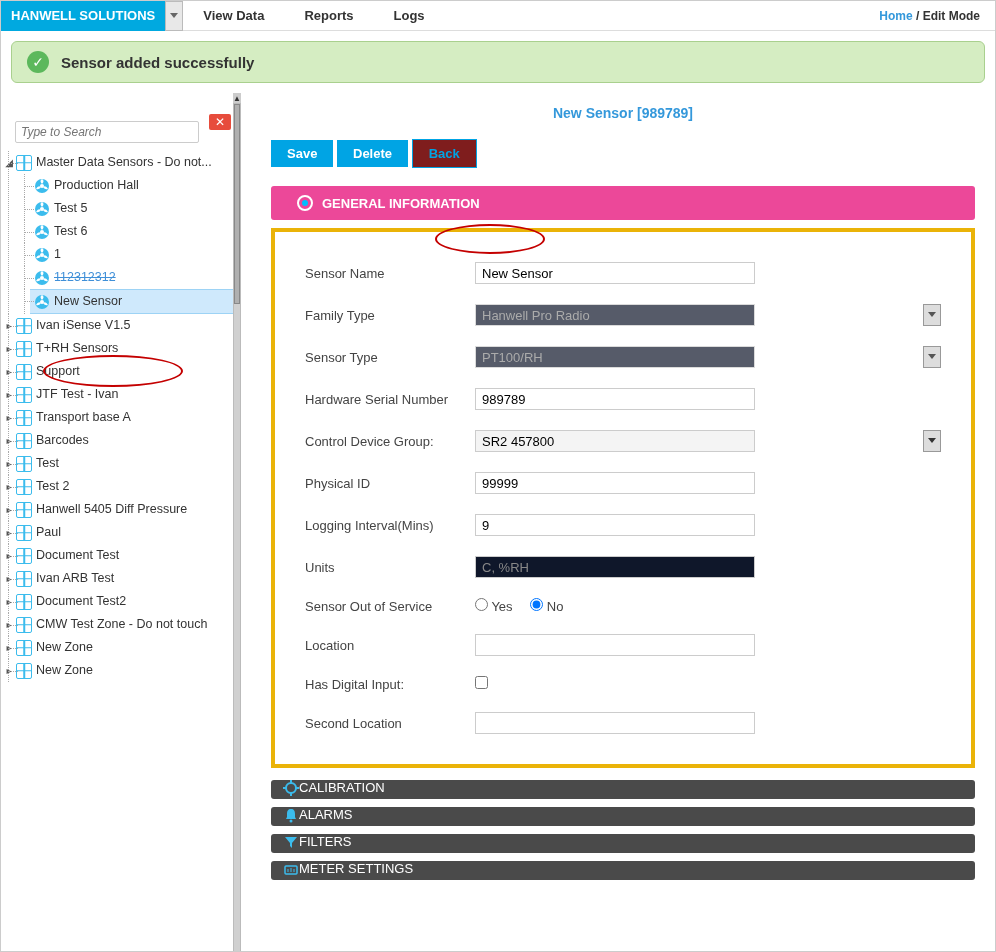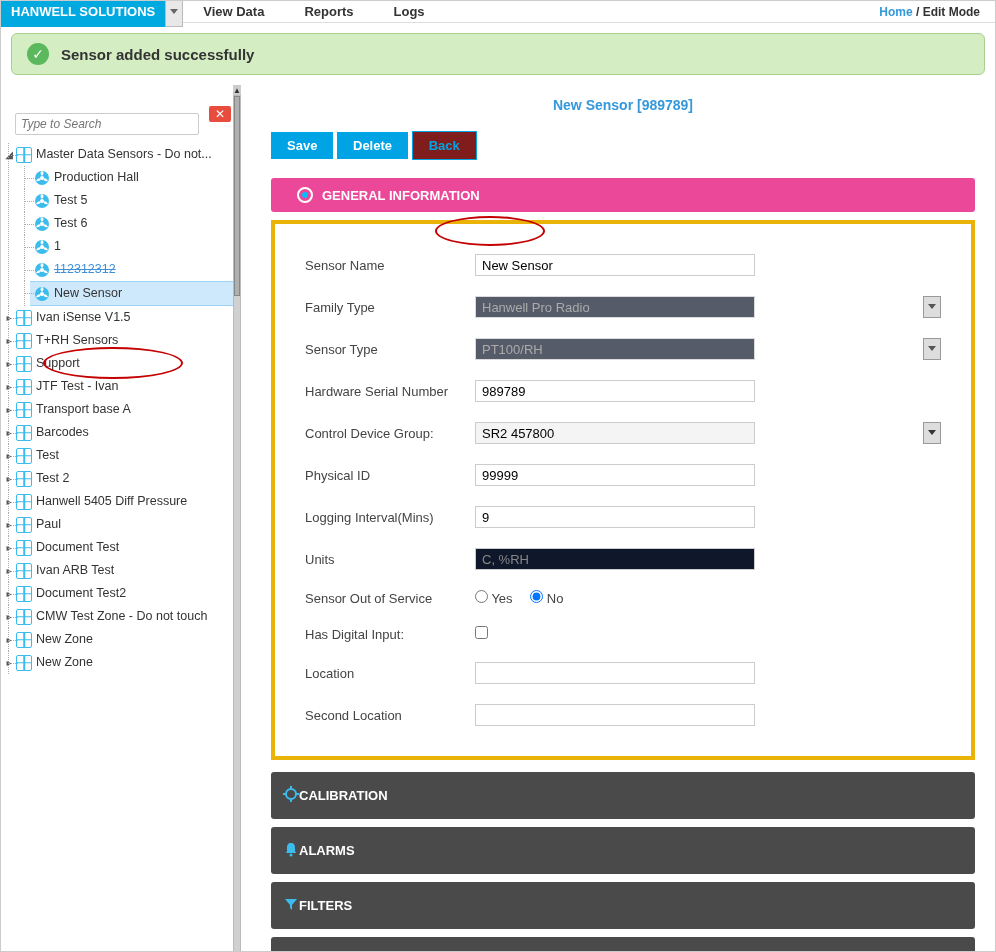--- a/index.html
+++ b/index.html
@@ -1,19 +1,19 @@
 <!DOCTYPE html>
 <html><head>
 <meta charset="utf-8">
 <style>
 * { box-sizing: border-box; margin: 0; padding: 0; }
 body { font-family: Arial, sans-serif; font-size: 13px; color: #333; background: #fff; width: 996px; height: 952px; overflow: hidden; border: 1px solid #ccc; }
 
 
-.menubar { height: 22px; display: flex; align-items: center; border-bottom: 1px solid #ddd; }
+.menubar { height: 30px; display: flex; align-items: center; border-bottom: 1px solid #ddd; }
 .brand { background: #00a9e0; color: #fff; font-weight: bold; padding: 0 10px; height: 30px; display: flex; align-items: center; font-size: 13px; }
 .brand-dd { width: 18px; height: 30px; background: #e8e8e8; border: 1px solid #bbb; display: flex; align-items: center; justify-content: center; }
 .menubar .item { padding: 0 20px; font-weight: bold; cursor: pointer; }
 .breadcrumb { margin-left: auto; padding-right: 15px; font-size: 12px; font-weight: bold; }
 .breadcrumb a { color: #3498db; text-decoration: none; }
 
 
 .success-wrap { padding: 10px; }
 .success { background: #d5edc2; border: 1px solid #a9d08e; border-radius: 6px; height: 42px; display: flex; align-items: center; padding: 0 15px; }
 .success .check { width: 22px; height: 22px; border-radius: 50%; background: #5cb85c; color: #fff; display: flex; align-items: center; justify-content: center; font-size: 14px; margin-right: 12px; }
@@ -66,21 +66,21 @@
 .form-row label { width: 170px; font-size: 13px; color: #444; }
 .form-row .control { flex: 1; }
 .form-row input[type=text], .form-row select { width: 280px; height: 22px; border: 1px solid #ccc; padding: 0 6px; font-size: 13px; }
 .form-row select { background: #f4f4f4; -webkit-appearance: none; appearance: none; padding-right: 20px; }
 .sel-wrap { position: relative; display: inline-block; }
 .sel-wrap .arrow { position: absolute; right: 0; top: 0; width: 18px; height: 22px; background: #ddd; border: 1px solid #999; display: flex; align-items: center; justify-content: center; }
 .form-row input:disabled, .form-row .disabled { background: #0f172a; color: #888; }
 .radio-group label { width: auto; margin-right: 14px; }
 
 
-.section-bar { background: #4a4a4a; color: #fff; font-weight: bold; padding: 14px 12px; border-radius: 3px; display: flex; align-items: center; margin-bottom: 8px; }
+.section-bar { background: #4a4a4a; color: #fff; font-weight: normal; padding: 0 12px; border-radius: 3px; display: flex; margin-bottom: 8px; }
 
 </style>
 </head>
 <body>
 
 <div class="menubar">
   <div class="brand">HANWELL SOLUTIONS</div>
   <div class="brand-dd">
     <svg width="8" height="6">
         <polygon points="0,0 8,0 4,5" fill="#666"></polygon>
@@ -411,26 +411,26 @@
         <div class="control"><input type="text" disabled="" class="disabled" value="C, %RH" style=""></div>
       </div>
       <div class="form-row">
         <label>Sensor Out of Service</label>
         <div class="control radio-group">
           <input type="radio" name="oos" style=""> <label>Yes</label>
           <input type="radio" name="oos" checked="" style=""> <label>No</label>
         </div>
       </div>
       <div class="form-row">
+        <label>Location</label>
+        <div class="control"><input type="text" value="" style=""></div>
+      </div>
+      <div class="form-row">
         <label>Has Digital Input:</label>
         <div class="control"><input type="checkbox" style=""></div>
-      </div>
-      <div class="form-row">
-        <label>Location</label>
-        <div class="control"><input type="text" value="" style=""></div>
       </div>
       <div class="form-row" style="margin-bottom:0;">
         <label>Second Location</label>
         <div class="control"><input type="text" value="" style=""></div>
       </div>
     </div>
 
     <div class="section-bar">
       <span class="hicon">
         <svg width="16" height="16">

